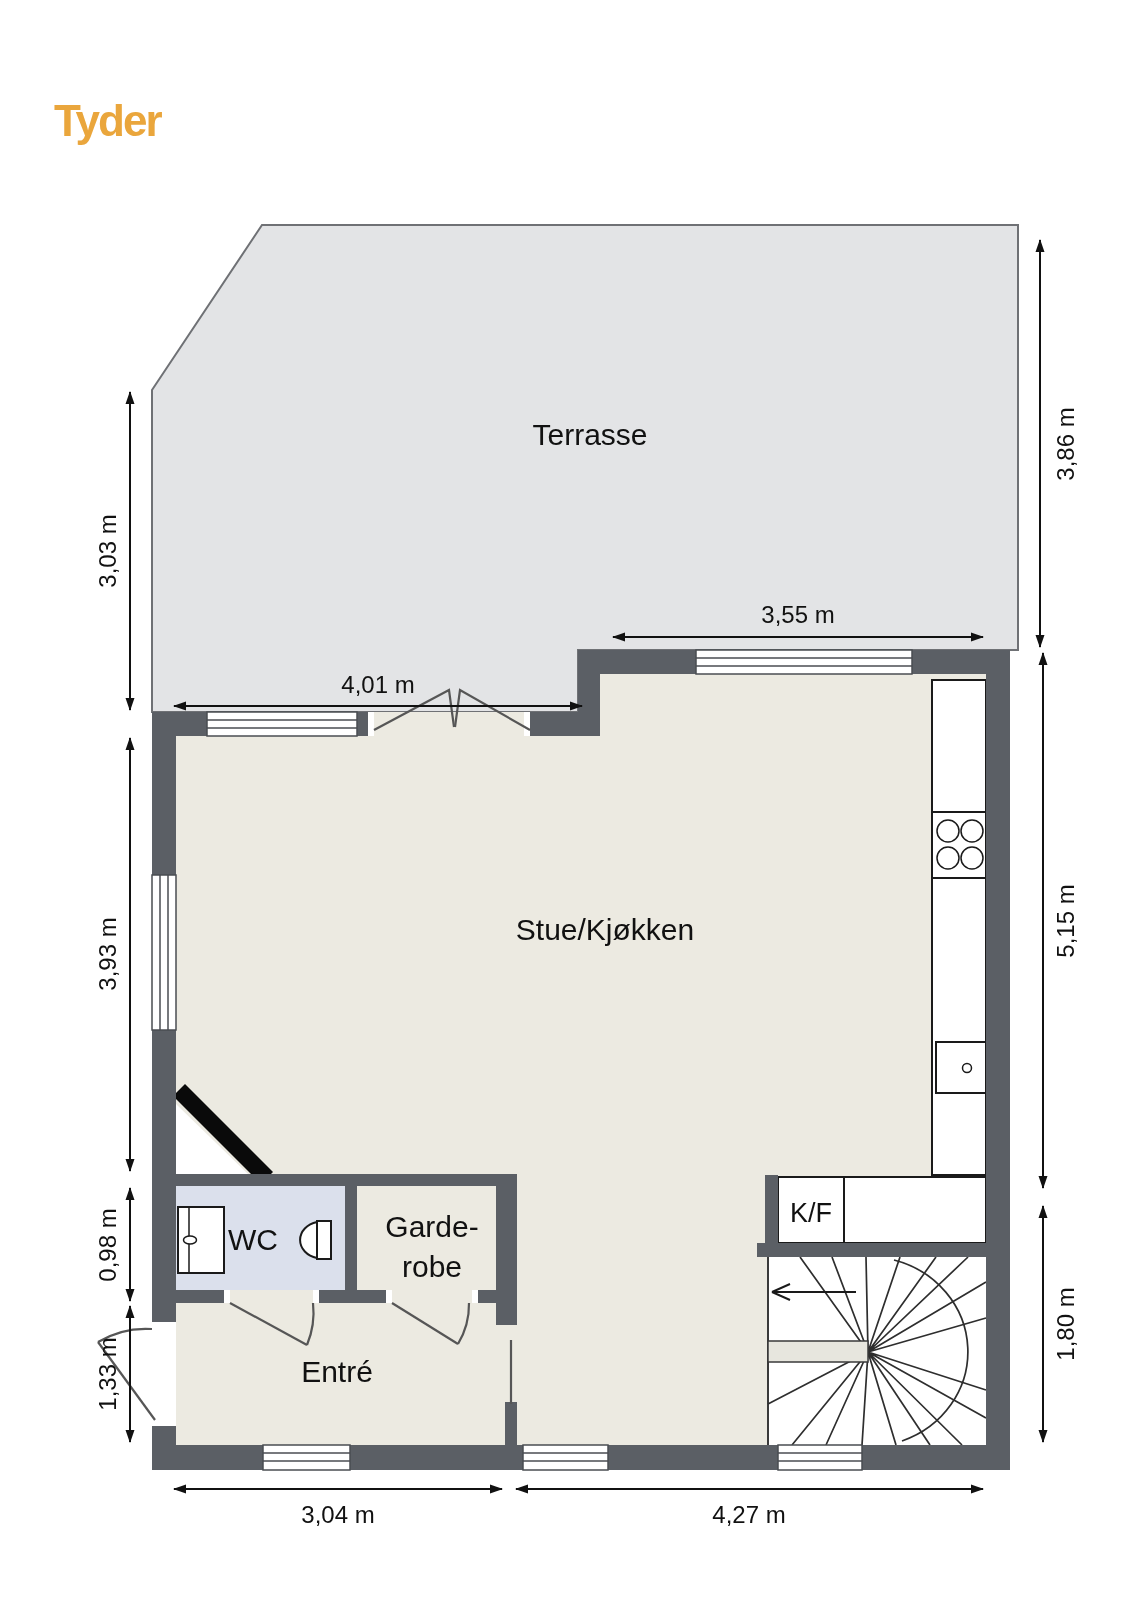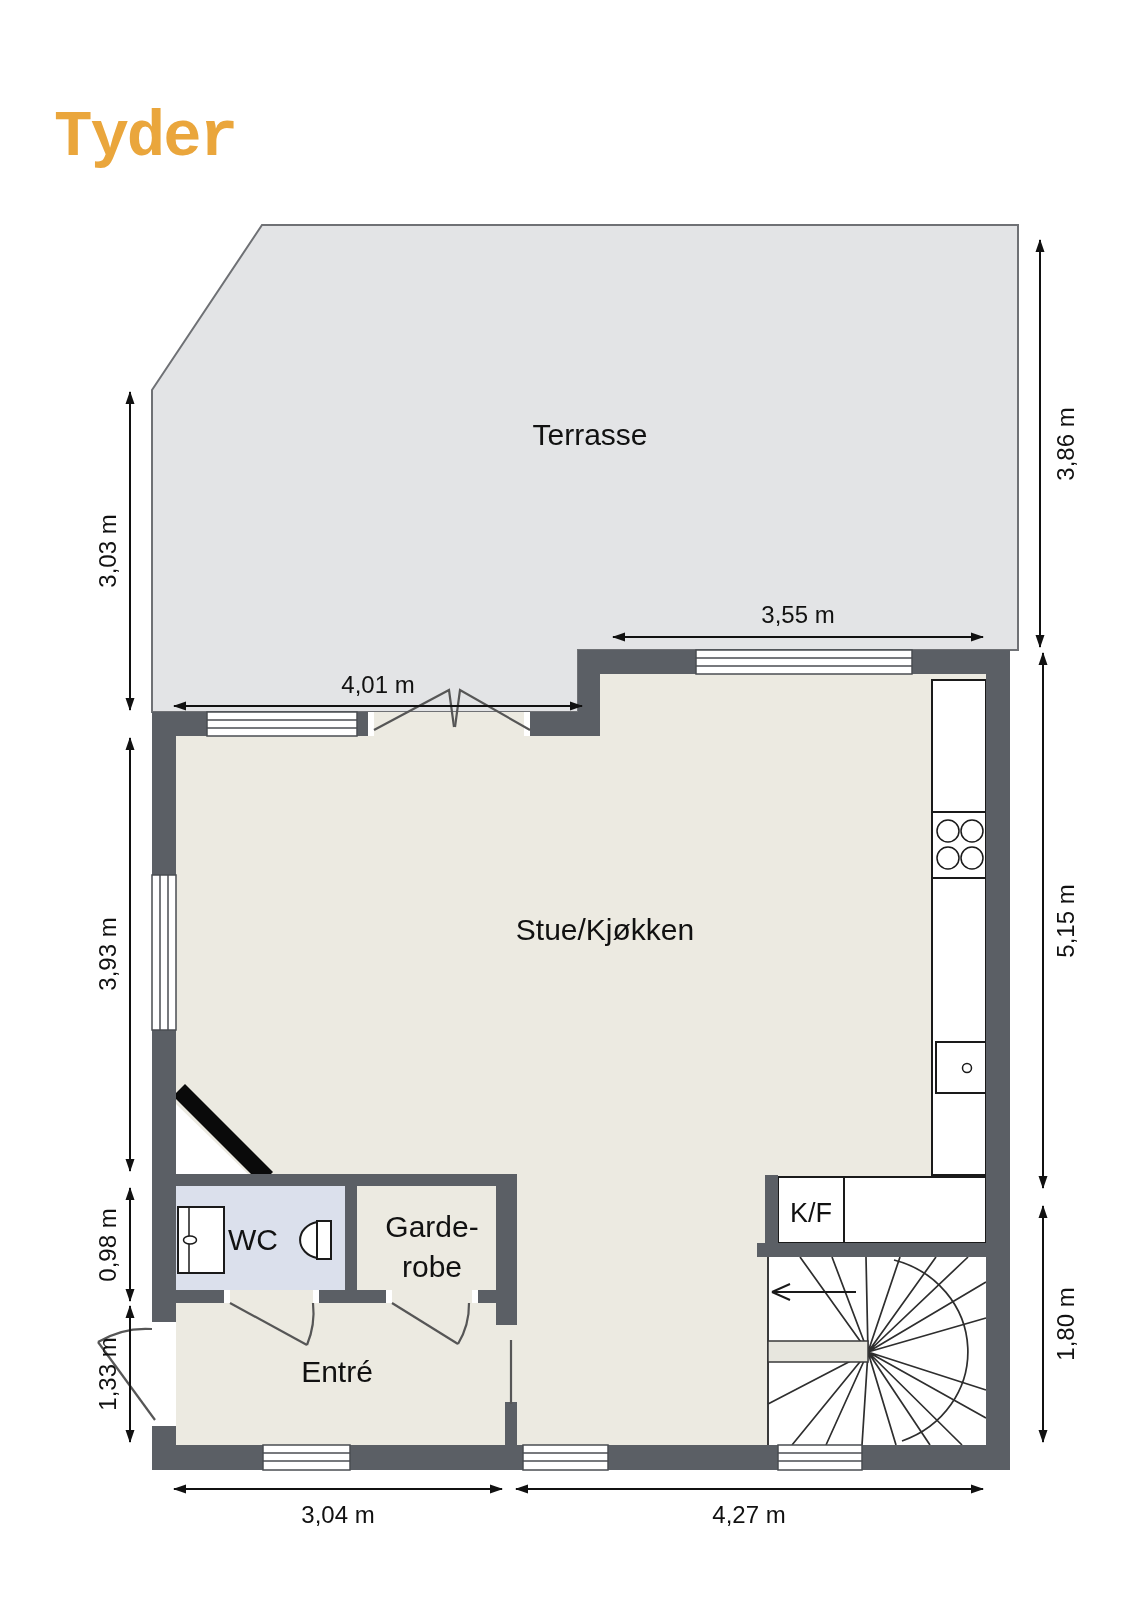--- a/index.html
+++ b/index.html
@@ -1,19 +1,19 @@
 <!DOCTYPE html>
 <html style="--logo: #EAA63C; --wall: #5B5F65; --terrace-floor: #E3E4E6; --interior-floor: #ECEAE1; --wc-floor: #DBE0EC; --fixture-stroke: #1A1A1A; --door-stroke: #565656; --background: #FFFFFF;"><head>
 <meta charset="utf-8">
 <style>
   html,body{margin:0;padding:0;background:#fff;}
   .page{position:relative;width:1131px;height:1600px;background:var(--background,#fff);
         font-family:"Liberation Sans",sans-serif;overflow:hidden;}
-  .logo{position:absolute;left:54px;top:102px;font-size:64px;font-weight:bold;
-        letter-spacing:-2px;color:var(--logo,#EAA63C);font-family:Liberation Mono, monospace;}
+  .logo{position:absolute;left:54px;top:96px;font-size:44px;font-weight:bold;
+        letter-spacing:-2px;color:var(--logo,#EAA63C);}
   svg{position:absolute;left:0;top:0;}
   .terrace{fill:var(--terrace-floor,#E3E4E6);stroke:#6F7175;stroke-width:2;}
   .floor{fill:var(--interior-floor,#ECEAE1);}
   .wcfloor{fill:var(--wc-floor,#DBE0EC);}
   .wall{fill:var(--wall,#5B5F65);}
   .jamb{fill:#fff;}
   .win{fill:#fff;stroke:#4A4D52;stroke-width:1.5;}
   .winline{stroke:#4A4D52;stroke-width:1.5;}
   .fx{fill:#fff;stroke:var(--fixture-stroke,#1A1A1A);stroke-width:2;}
   .fxthin{fill:#fff;stroke:var(--fixture-stroke,#1A1A1A);stroke-width:1.5;}

